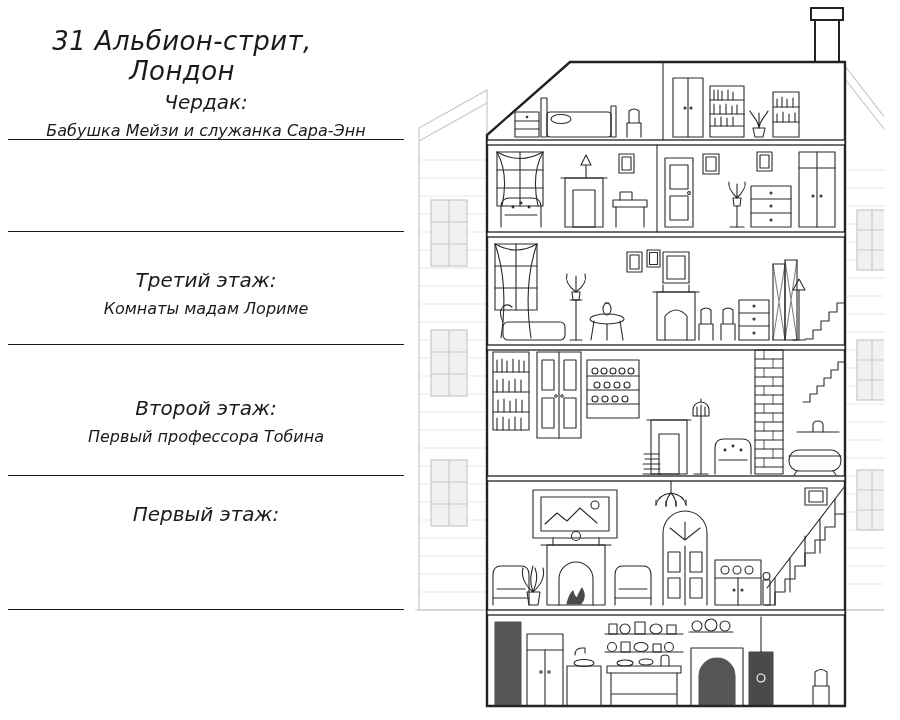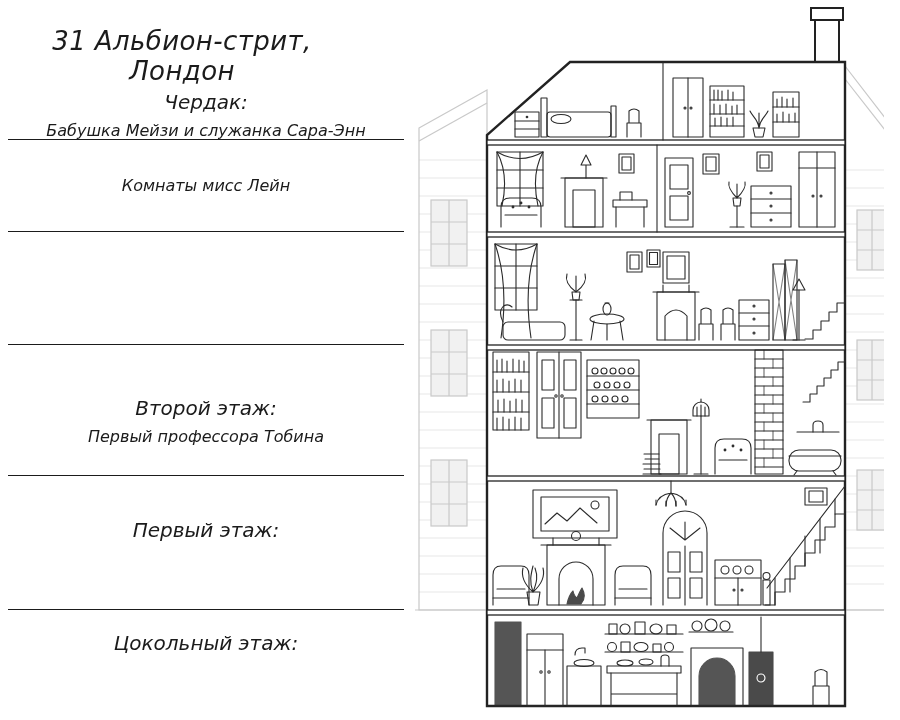--- a/index.html
+++ b/index.html
@@ -12,58 +12,60 @@
   body{width:900px;height:720px;background:var(--background);}
   .page{position:relative;width:884px;height:720px;background:var(--background);
         font-family:"DejaVu Sans",sans-serif;color:#1b1b1b;overflow:hidden;}
   .legend{position:absolute;left:0;top:0;width:412px;height:720px;}
   .title{position:absolute;top:26px;left:12px;width:340px;text-align:center;
          font-size:26px;font-weight:normal;font-style:italic;letter-spacing:.4px;}
   .entry{position:absolute;left:6px;width:400px;text-align:center;font-style:italic;}
   .floor-name{font-size:20px;margin-bottom:7px;}
   .floor-desc{font-size:16px;}
   .divider{position:absolute;left:8px;width:396px;height:0;border-top:1.6px solid #1b1b1b;}
-  .e0{top:90px}.e1{top:176px}.e2{top:268px}.e3{top:396px}.e4{top:518px}.e5{top:631px}
+  .e0{top:90px}.e1{top:176px}.e2{top:268px}.e3{top:396px}.e4{top:502px}.e5{top:631px}
   .d0{top:139px}.d1{top:231px}.d2{top:344px}.d3{top:475px}.d4{top:609px}
   .art{position:absolute;left:415px;top:0;width:485px;height:720px;}
 </style>
 </head>
 <body>
 
 <div class="page">
 
   <section class="legend">
     <h1 class="title">31 Альбион-стрит, Лондон</h1>
 
     <div class="entry e0">
       <div class="floor-name">Чердак:</div>
       <div class="floor-desc">Бабушка Мейзи и служанка Сара-Энн</div>
     </div>
     <div class="divider d0"></div>
 
     <div class="entry e1">
-      <div class="floor-desc">Комнаты мисс Лейн</div>
     </div>
     <div class="divider d1"></div>
 
+    <div class="entry e2">
+      <div class="floor-name">Третий этаж:</div>
+      <div class="floor-desc">Комнаты мадам Лориме</div>
+    </div>
     <div class="divider d2"></div>
 
     <div class="entry e3">
       <div class="floor-name">Второй этаж:</div>
       <div class="floor-desc">Первый профессора Тобина</div>
     </div>
     <div class="divider d3"></div>
 
     <div class="entry e4">
       <div class="floor-name">Первый этаж:</div>
     </div>
     <div class="divider d4"></div>
 
     <div class="entry e5">
-      <div class="floor-name">Цокольный этаж:</div>
     </div>
   </section>
 
   <section class="art">
     <svg width="485" height="720" viewBox="0 0 485 720">
 
       <g style="color:var(--neighbor)" stroke="currentColor" fill="none" stroke-width="1.2">
         <polygon points="4,128 72,90 72,610 4,610" fill="#ffffff"></polygon>
         <line x1="4" y1="141" x2="72" y2="103"></line>
         <path opacity="0.45" d="M4 160H72M4 178H72M4 196H72M4 214H72M4 232H72M4 250H72M4 268H72M4 286H72M4 304H72M4 322H72M4 340H72M4 358H72M4 376H72M4 394H72M4 412H72M4 430H72M4 448H72M4 466H72M4 484H72M4 502H72M4 520H72M4 538H72M4 556H72M4 574H72M4 592H72"></path>

